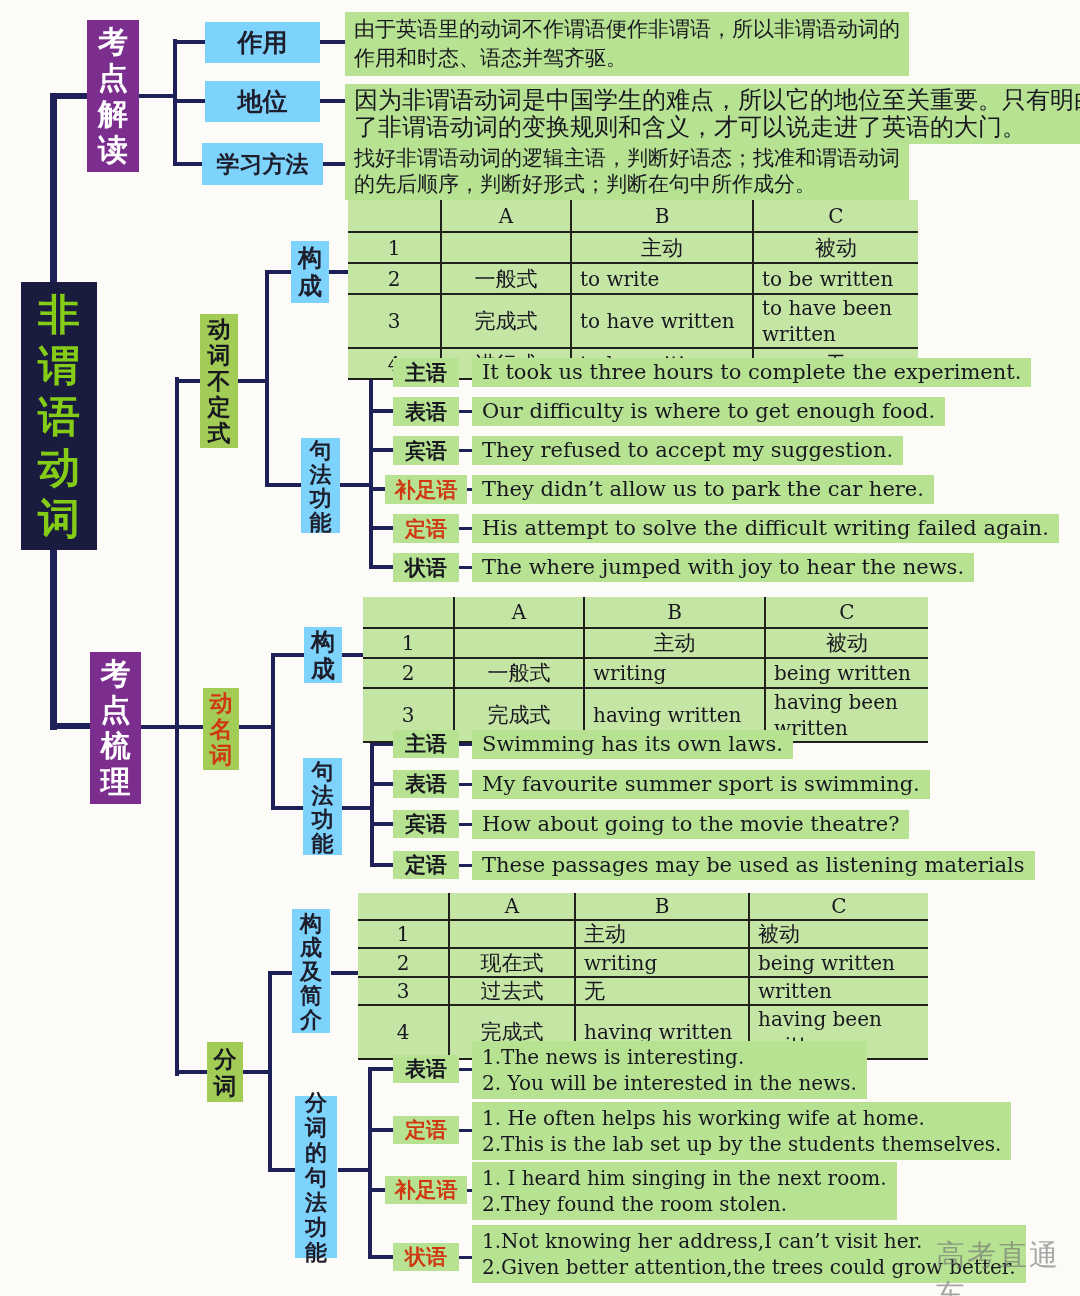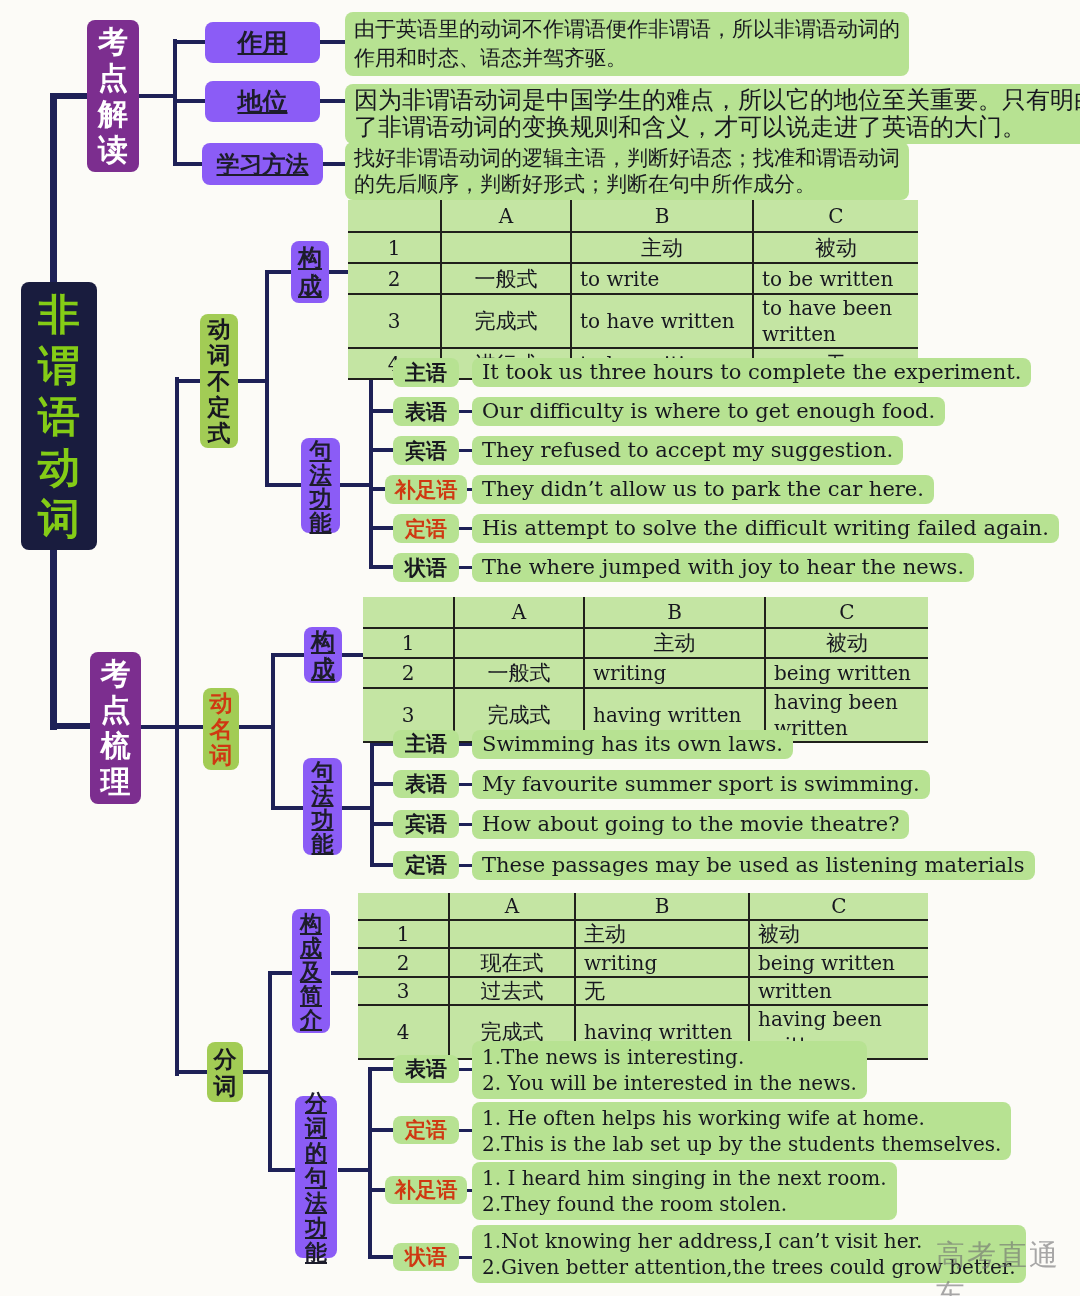--- a/index.html
+++ b/index.html
@@ -1,22 +1,22 @@
 <!DOCTYPE html>
 <html><head>
 <meta charset="utf-8">
 <style>
   html,body{margin:0;padding:0;background:#e8e8e4;}
   .canvas{position:relative;width:1080px;height:1296px;background:#fcfbf7;overflow:hidden;
           font-family:"DejaVu Serif","Liberation Serif",serif;color:#17171f;}
   .ln{position:absolute;background:#1e2157;}
-  .box{position:absolute;box-sizing:border-box;border-radius:8px;}
+  .box{position:absolute;box-sizing:border-box;}
   .purple{background:#7c2e8f;color:#ffffff;}
   .navy{background:#191c3e;color:#84cc16;}
-  .pink{background:#8b5cf6;color:#1d1d2b;text-decoration:underline;}
+  .pink{background:#7dd3fc;color:#1d1d2b;}
   .ngreen{background:#a2cc55;}
   .vtext{word-break:break-all;text-align:center;display:flex;align-items:center;justify-content:center;}
   .hnode{display:flex;align-items:center;justify-content:center;font-weight:bold;}
   .leaf{background:#b7e292;display:flex;align-items:center;justify-content:center;
         font-size:21px;font-weight:bold;}
   .leaf.red, .vtext.red{color:#cf3812;}
   .sent{background:#b7e292;white-space:nowrap;font-size:21px;line-height:23px;padding:3px 10px;}
   .sent2{background:#b7e292;white-space:nowrap;font-size:20px;line-height:26px;padding:3px 10px;}
   .para{background:#b7e292;white-space:nowrap;padding:3px 9px;}
   .gtable{position:absolute;border-collapse:collapse;background:#c4e5a3;table-layout:fixed;}

